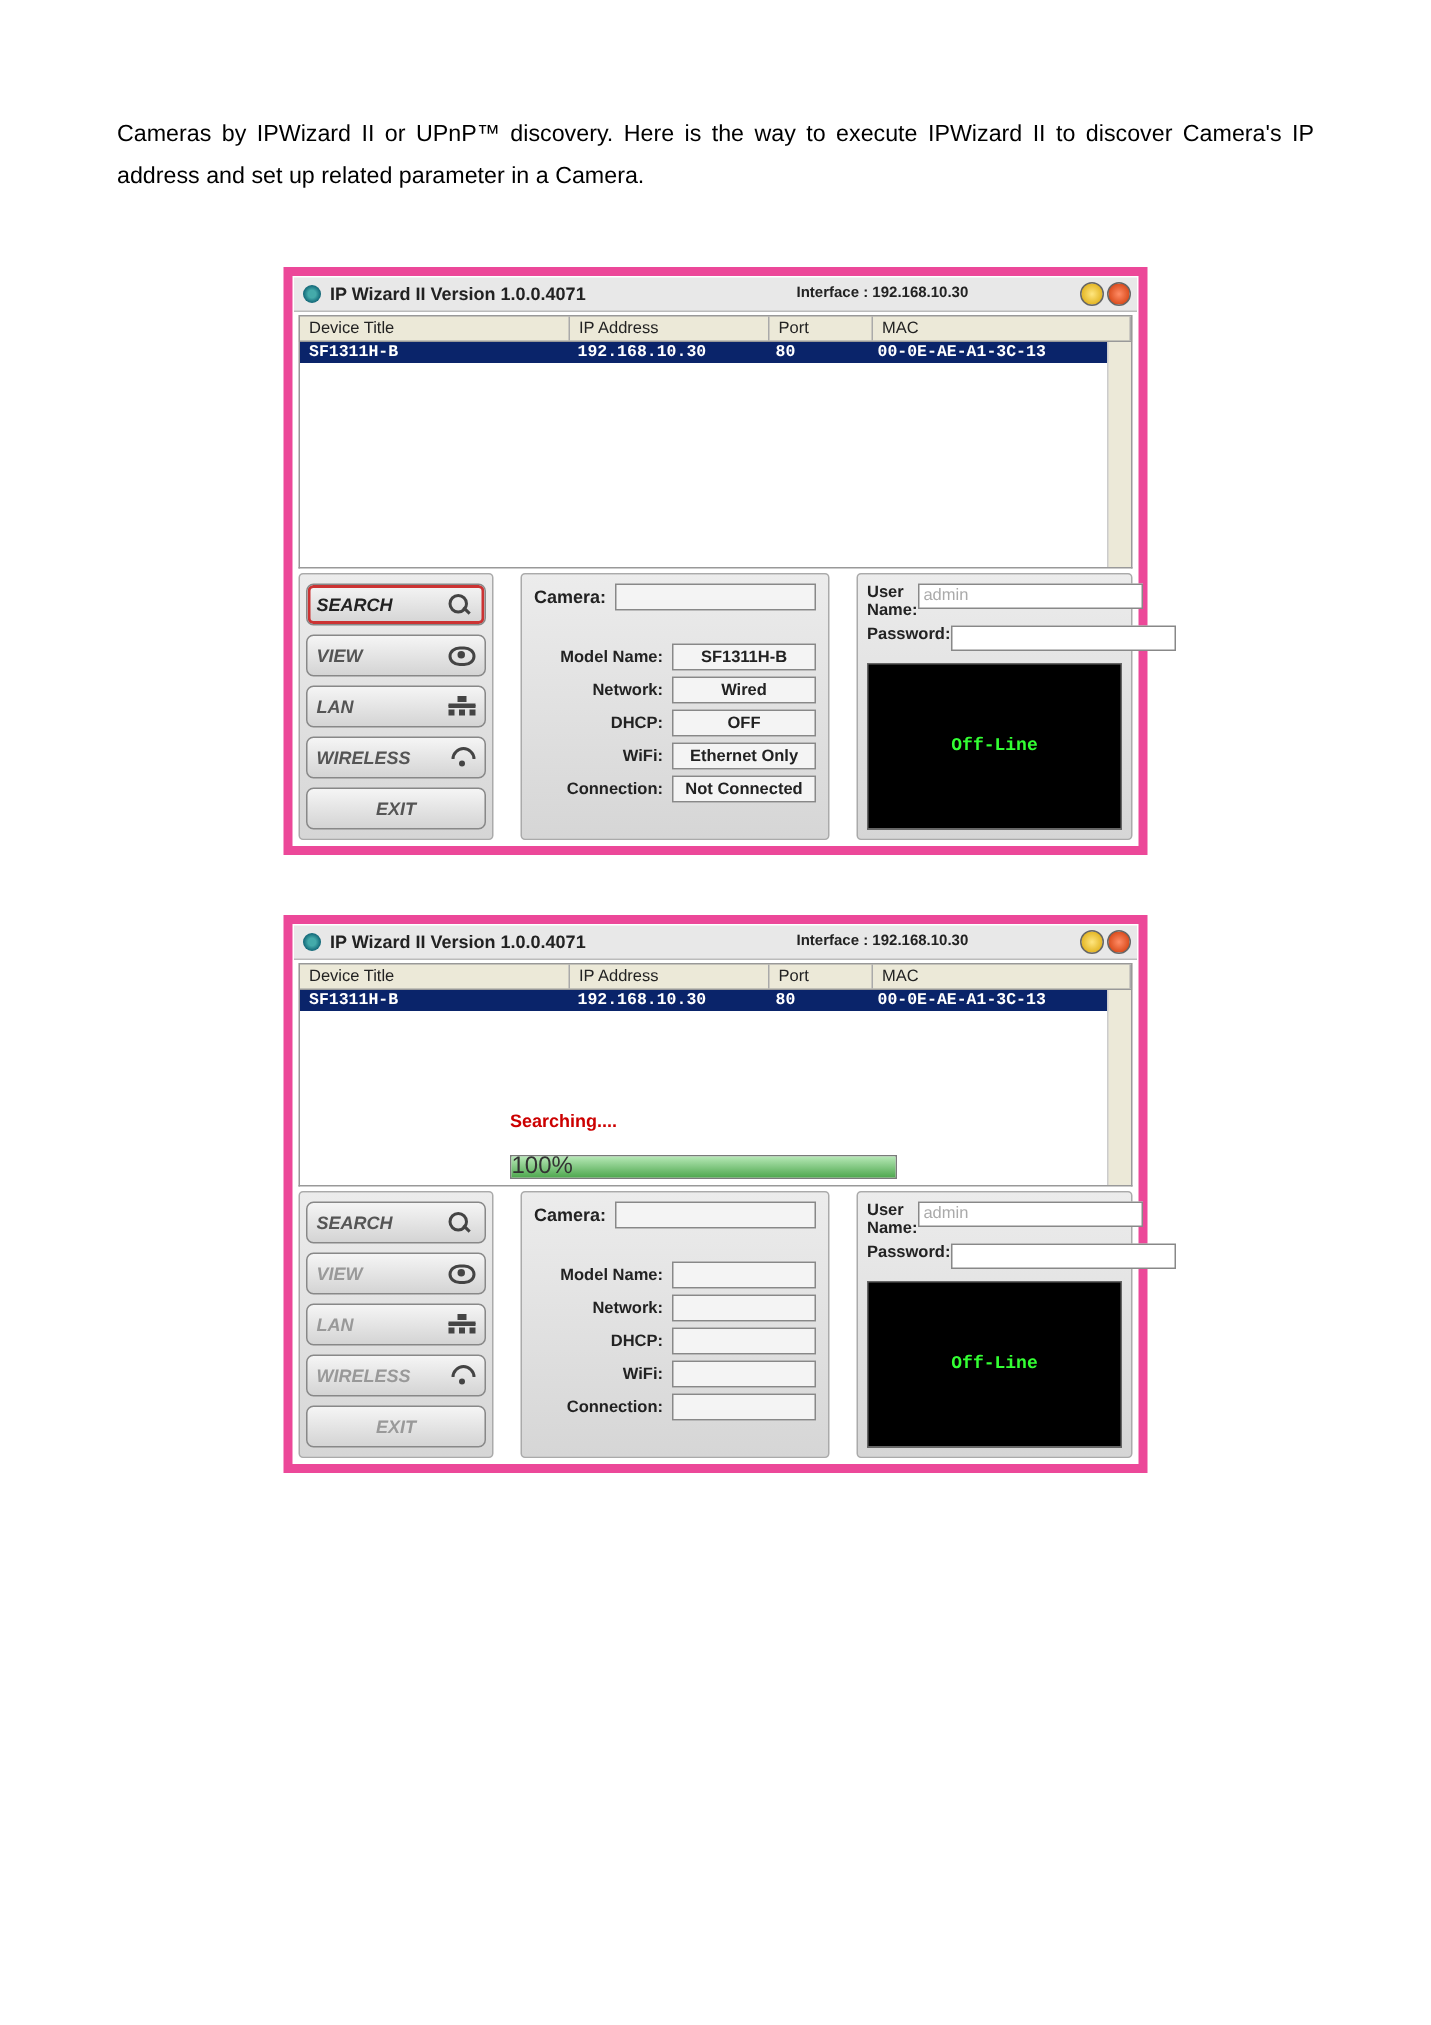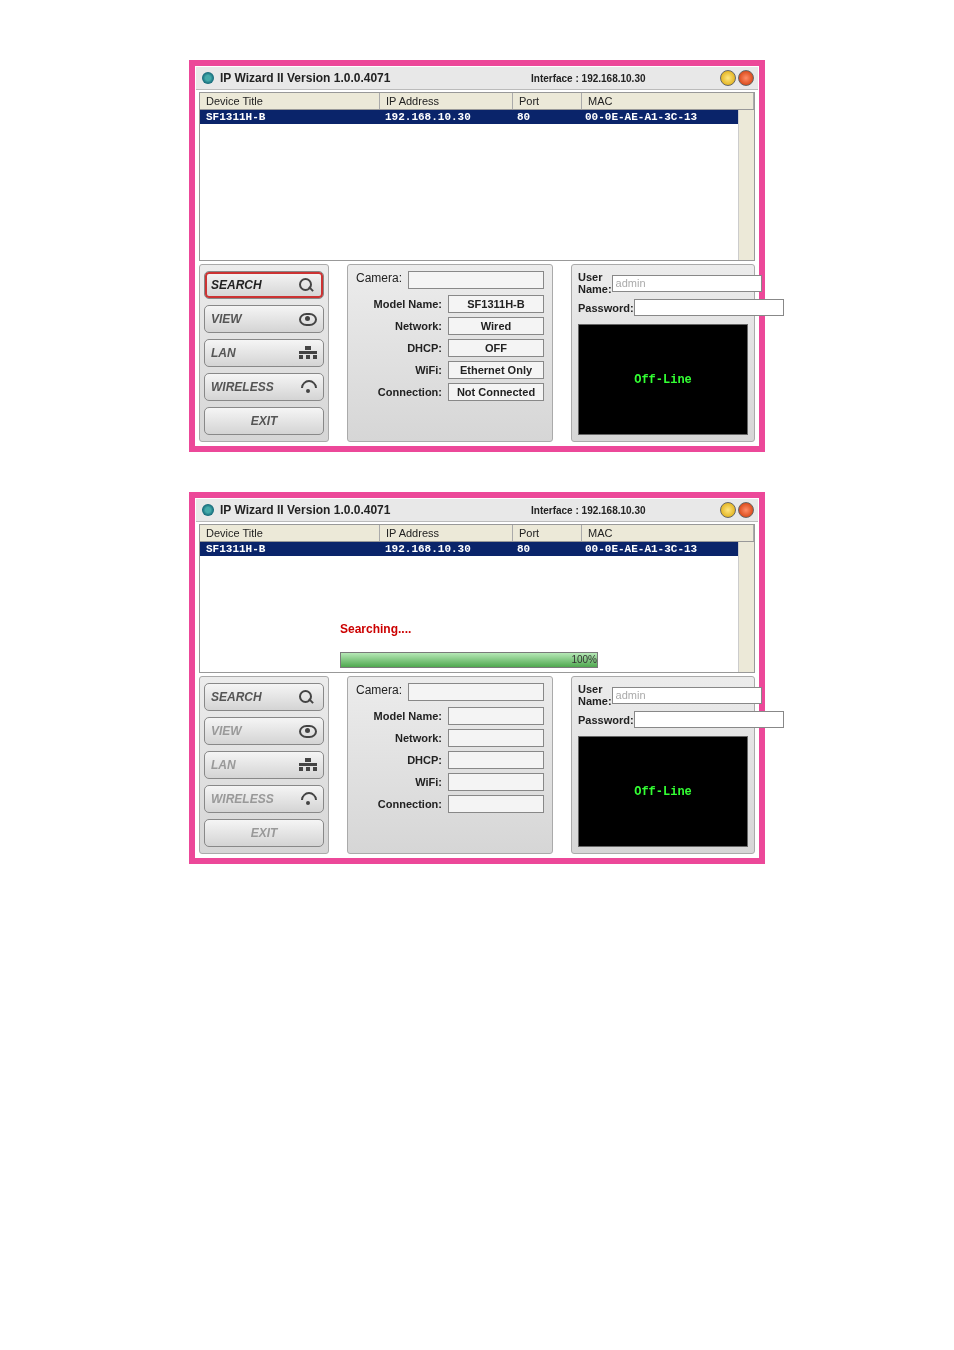--- a/index.html
+++ b/index.html
@@ -128,22 +128,22 @@
   .progress-fill {
     position:absolute;
     left:0;top:0;bottom:0;
     background:linear-gradient(#a8e a,#5b5);
     background:linear-gradient(#b6e8b6,#4fa84f);
     width:100%;
   }
   .progress-text {
     position:absolute;
     width:100%;
-    text-align:right;
-    font-size:10px;
+    text-align:left;
+    font-size:16px;
     color:#333;
     top:0;
     line-height:14px;
   }
   .lower {
     display:flex;
     margin:3px;
     gap:18px;
   }
   .navcol {
@@ -251,25 +251,26 @@
     left:7px;top:9px;
   }
   .camcol {
     flex:1;
     background: linear-gradient(#ececec,#d6d6d6);
     border: 1px solid #aaa;
     border-radius: 3px;
     padding: 6px 8px;
   }
   .camcol .camtitle {
-    font-weight:normal;
+    font-weight:bold;
     font-size:12px;
     color:#222;
     display:flex;
-    margin-bottom:6px;
+    align-items:center;
+    margin-bottom:22px;
   }
   .camcol .camtitle .valbox {
     flex:1;
     height:16px;
     border:1px solid #888;
     background:#f4f4f4;
     margin-left:6px;
   }
   .camrow {
     display:flex;
@@ -299,21 +300,21 @@
     width: 170px;
     background: linear-gradient(#ececec,#d6d6d6);
     border: 1px solid #aaa;
     border-radius: 3px;
     padding: 6px 6px;
     display:flex;
     flex-direction:column;
   }
   .authrow {
     display:flex;
-    align-items:center;
+    align-items:flex-start;
     font-size:11px;
     font-weight:bold;
     color:#222;
     margin-bottom:4px;
   }
   .authrow .albl { width:68px; }
   .authrow input {
     flex:1;
     height:15px;
     border:1px solid #888;
@@ -335,20 +336,21 @@
     font-family:"Courier New",monospace;
     font-weight:bold;
     font-size:12px;
   }
 </style>
 </head>
 <body>
 
 <div class="page">
 
+  <p class="intro">Cameras by IPWizard II or UPnP™ discovery. Here is the way to execute IPWizard II to discover Camera's IP address and set up related parameter in a Camera.</p>
 
   <div class="app-wrap">
     <div class="titlebar">
       <div class="app-icon"></div>
       <span class="app-title">IP Wizard II  Version 1.0.0.4071</span>
       <span class="iface">Interface : 192.168.10.30</span>
       <div class="winbtns">
         <div class="winbtn min"></div>
         <div class="winbtn close"></div>
       </div>

